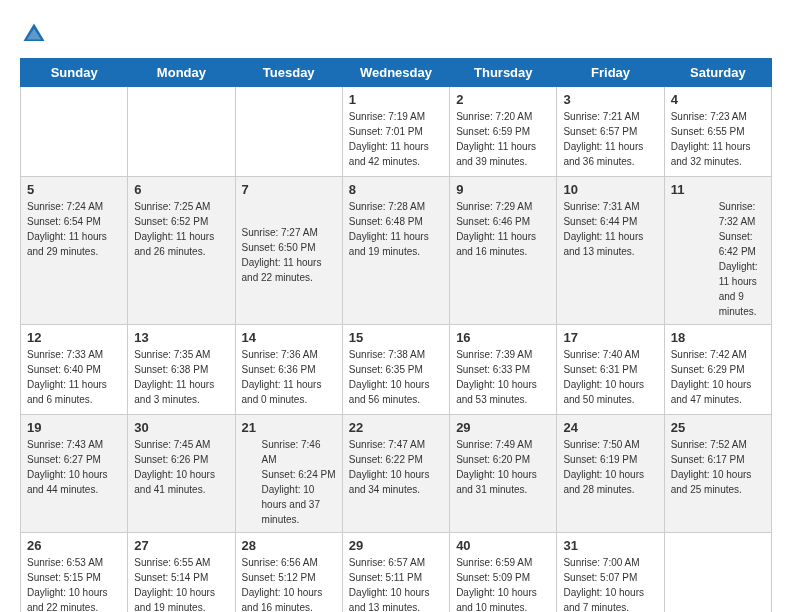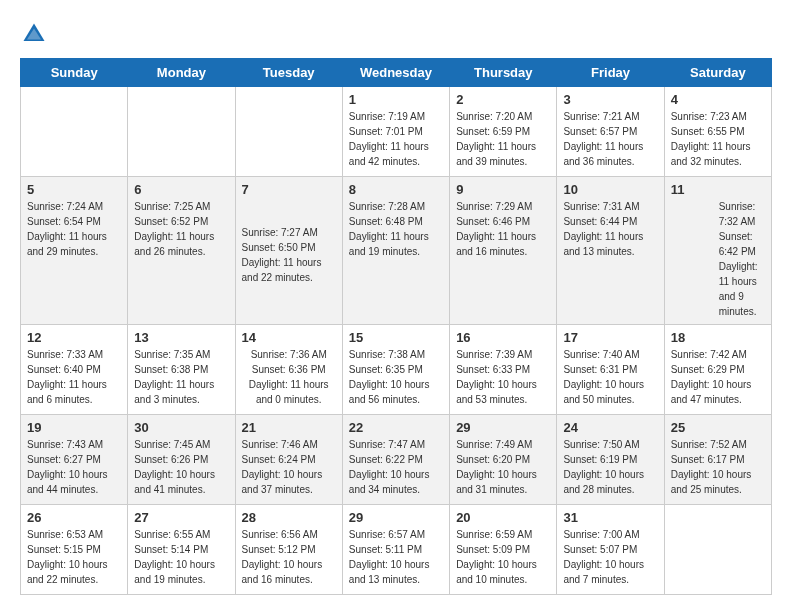--- a/index.html
+++ b/index.html
@@ -204,21 +204,21 @@
 Daylight: 11 hours and 6 minutes.</div>
         </td>
         <td>
           <span class="day-number">13</span>
           <div class="day-info" style="white-space: pre-line;">Sunrise: 7:35 AM
 Sunset: 6:38 PM
 Daylight: 11 hours and 3 minutes.</div>
         </td>
         <td>
           <span class="day-number">14</span>
-          <div class="day-info" style="white-space: pre-line; text-align: center;">Sunrise: 7:36 AM
+          <div class="day-info" style="white-space: pre-line;">Sunrise: 7:36 AM
 Sunset: 6:36 PM
 Daylight: 11 hours and 0 minutes.</div>
         </td>
         <td>
           <span class="day-number">15</span>
           <div class="day-info" style="white-space: pre-line;">Sunrise: 7:38 AM
 Sunset: 6:35 PM
 Daylight: 10 hours and 56 minutes.</div>
         </td>
         <td>
@@ -248,21 +248,21 @@
 Daylight: 10 hours and 44 minutes.</div>
         </td>
         <td class="alt-row">
           <span class="day-number">30</span>
           <div class="day-info" style="white-space: pre-line;">Sunrise: 7:45 AM
 Sunset: 6:26 PM
 Daylight: 10 hours and 41 minutes.</div>
         </td>
         <td class="alt-row">
           <span class="day-number">21</span>
-          <div class="day-info" style="white-space: pre-line;">Sunrise: 7:46 AM
+          <div class="day-info" style="white-space: pre-line; margin-left: 20px;">Sunrise: 7:46 AM
 Sunset: 6:24 PM
 Daylight: 10 hours and 37 minutes.</div>
         </td>
         <td class="alt-row">
           <span class="day-number">22</span>
           <div class="day-info" style="white-space: pre-line;">Sunrise: 7:47 AM
 Sunset: 6:22 PM
 Daylight: 10 hours and 34 minutes.</div>
         </td>
         <td class="alt-row">
@@ -303,21 +303,21 @@
 Sunset: 5:12 PM
 Daylight: 10 hours and 16 minutes.</div>
         </td>
         <td>
           <span class="day-number">29</span>
           <div class="day-info" style="white-space: pre-line;">Sunrise: 6:57 AM
 Sunset: 5:11 PM
 Daylight: 10 hours and 13 minutes.</div>
         </td>
         <td>
-          <span class="day-number">20</span>
+          <span class="day-number">40</span>
           <div class="day-info" style="white-space: pre-line;">Sunrise: 6:59 AM
 Sunset: 5:09 PM
 Daylight: 10 hours and 10 minutes.</div>
         </td>
         <td>
           <span class="day-number">31</span>
           <div class="day-info" style="white-space: pre-line;">Sunrise: 7:00 AM
 Sunset: 5:07 PM
 Daylight: 10 hours and 7 minutes.</div>
         </td>

